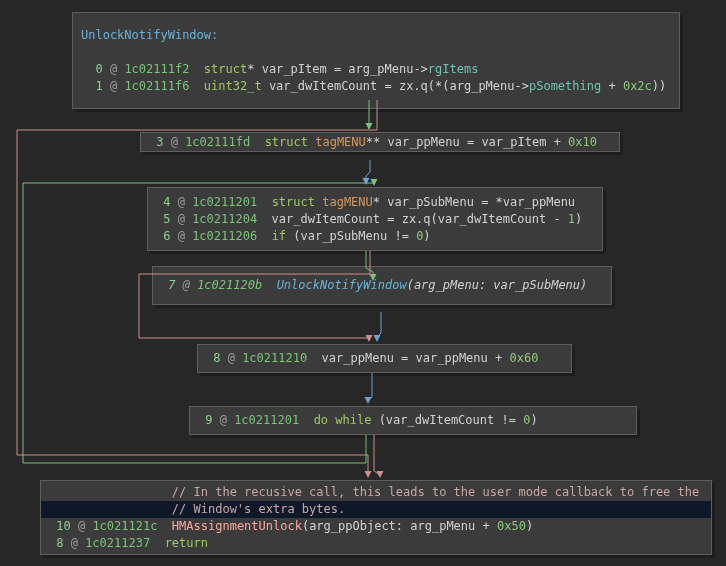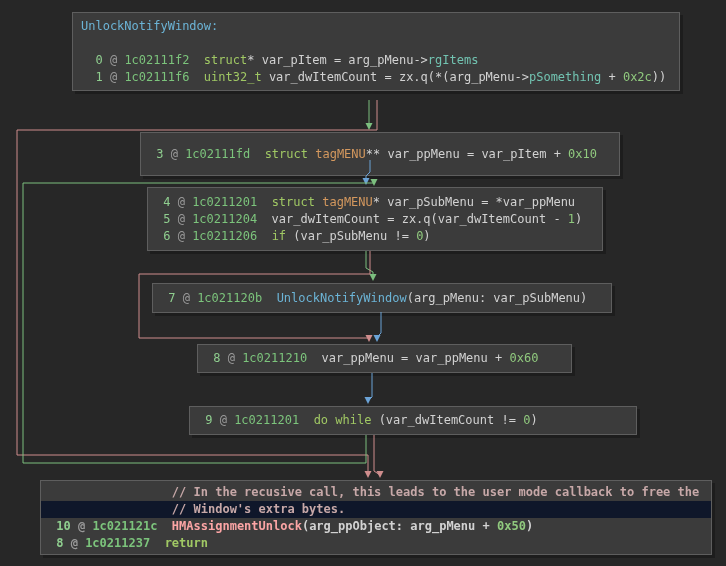--- a/index.html
+++ b/index.html
@@ -44,43 +44,43 @@
       <polyline points="377,100 377,130 17,130 17,455 368,455 368,476" stroke="#cf8d8d" marker-end="url(#m-f)"></polyline>
       <polyline points="370,160 370,172 366,176 366,183" stroke="#6ba3d6" marker-end="url(#m-u)"></polyline>
       <polyline points="366,435 366,463 23,463 23,183 374,183 374,184" stroke="#7cbf7f" marker-end="url(#m-t)"></polyline>
       <polyline points="366,251 366,268 373,272 373,279" stroke="#7cbf7f" marker-end="url(#m-t)"></polyline>
       <polyline points="370,251 370,274 139,274 139,338 369,338 369,340" stroke="#cf8d8d" marker-end="url(#m-f)"></polyline>
       <polyline points="381,312 381,333 377,337 377,340" stroke="#6ba3d6" marker-end="url(#m-u)"></polyline>
       <polyline points="372,373 372,397 368,401 368,402" stroke="#6ba3d6" marker-end="url(#m-u)"></polyline>
       <polyline points="374,435 374,471 380,475 380,476" stroke="#cf8d8d" marker-end="url(#m-f)"></polyline>
     </svg>
   <div id="blocks">
-      <div class="block" style="left: 72px; top: 12px; width: 608px; height: 79px;">
+      <div class="block" style="left: 72px; top: 12px; width: 608px; height: 97px;">
         <div class="line"><span class="tok-fn">UnlockNotifyWindow:</span></div>
         <div class="line"><span class="tok-txt">                 </span></div>
         <div class="line"><span class="tok-idx">  0</span><span class="tok-dim"> @ </span><span class="tok-addr">1c02111f2</span><span class="tok-txt">  </span><span class="tok-kw">struct</span><span class="tok-txt">* var_pItem = arg_pMenu-&gt;</span><span class="tok-fld">rgItems</span></div>
         <div class="line"><span class="tok-idx">  1</span><span class="tok-dim"> @ </span><span class="tok-addr">1c02111f6</span><span class="tok-txt">  </span><span class="tok-kw">uint32_t</span><span class="tok-txt"> var_dwItemCount = zx.q(*(arg_pMenu-&gt;</span><span class="tok-fld">pSomething</span><span class="tok-txt"> + </span><span class="tok-num">0x2c</span><span class="tok-txt">))</span></div>
       </div>
-      <div class="block" style="left: 140px; top: 132px; width: 480px; height: 44px;">
+      <div class="block" style="left: 140px; top: 132px; width: 480px; height: 20px;">
         <div class="line"><span class="tok-idx"> 3</span><span class="tok-dim"> @ </span><span class="tok-addr">1c02111fd</span><span class="tok-txt">  </span><span class="tok-kw">struct</span><span class="tok-txt"> </span><span class="tok-typ">tagMENU</span><span class="tok-txt">** var_ppMenu = var_pItem + </span><span class="tok-num">0x10</span></div>
       </div>
       <div class="block" style="left: 147px; top: 187px; width: 456px; height: 64px;">
         <div class="line"><span class="tok-idx"> 4</span><span class="tok-dim"> @ </span><span class="tok-addr">1c0211201</span><span class="tok-txt">  </span><span class="tok-kw">struct</span><span class="tok-txt"> </span><span class="tok-typ">tagMENU</span><span class="tok-txt">* var_pSubMenu = *var_ppMenu</span></div>
         <div class="line"><span class="tok-idx"> 5</span><span class="tok-dim"> @ </span><span class="tok-addr">1c0211204</span><span class="tok-txt">  var_dwItemCount = zx.q(var_dwItemCount - </span><span class="tok-num">1</span><span class="tok-txt">)</span></div>
         <div class="line"><span class="tok-idx"> 6</span><span class="tok-dim"> @ </span><span class="tok-addr">1c0211206</span><span class="tok-txt">  </span><span class="tok-kw">if</span><span class="tok-txt"> (var_pSubMenu != </span><span class="tok-num">0</span><span class="tok-txt">)</span></div>
       </div>
-      <div class="block" style="left: 152px; top: 283px; width: 460px; height: 30px;">
+      <div class="block" style="left: 152px; top: 266px; width: 460px; height: 39px; font-style: italic;">
         <div class="line"><span class="tok-idx"> 7</span><span class="tok-dim"> @ </span><span class="tok-addr">1c021120b</span><span class="tok-txt">  </span><span class="tok-fn">UnlockNotifyWindow</span><span class="tok-txt">(arg_pMenu: var_pSubMenu)</span></div>
       </div>
       <div class="block" style="left: 197px; top: 344px; width: 375px; height: 29px;">
         <div class="line"><span class="tok-idx"> 8</span><span class="tok-dim"> @ </span><span class="tok-addr">1c0211210</span><span class="tok-txt">  var_ppMenu = var_ppMenu + </span><span class="tok-num">0x60</span></div>
       </div>
       <div class="block" style="left: 189px; top: 406px; width: 448px; height: 29px;">
         <div class="line"><span class="tok-idx"> 9</span><span class="tok-dim"> @ </span><span class="tok-addr">1c0211201</span><span class="tok-txt">  </span><span class="tok-kw">do while</span><span class="tok-txt"> (var_dwItemCount != </span><span class="tok-num">0</span><span class="tok-txt">)</span></div>
       </div>
-      <div class="block" style="left: 40px; top: 480px; width: 672px; height: 75px; font-weight: bold;">
+      <div class="block" style="left: 40px; top: 480px; width: 672px; height: 75px;">
         <div class="line"><span class="tok-txt">                 </span><span class="tok-com">// In the recusive call, this leads to the user mode callback to free the</span></div>
         <div class="line hl"><span class="tok-txt">                 </span><span class="tok-com">// Window's extra bytes.</span></div>
         <div class="line"><span class="tok-idx"> 10</span><span class="tok-dim"> @ </span><span class="tok-addr">1c021121c</span><span class="tok-txt">  </span><span class="tok-imp">HMAssignmentUnlock</span><span class="tok-txt">(arg_ppObject: arg_pMenu + </span><span class="tok-num">0x50</span><span class="tok-txt">)</span></div>
         <div class="line"><span class="tok-idx"> 8</span><span class="tok-dim"> @ </span><span class="tok-addr">1c0211237</span><span class="tok-txt">  </span><span class="tok-kw">return</span></div>
       </div>
     </div>
 </div>
 
 </body></html>

